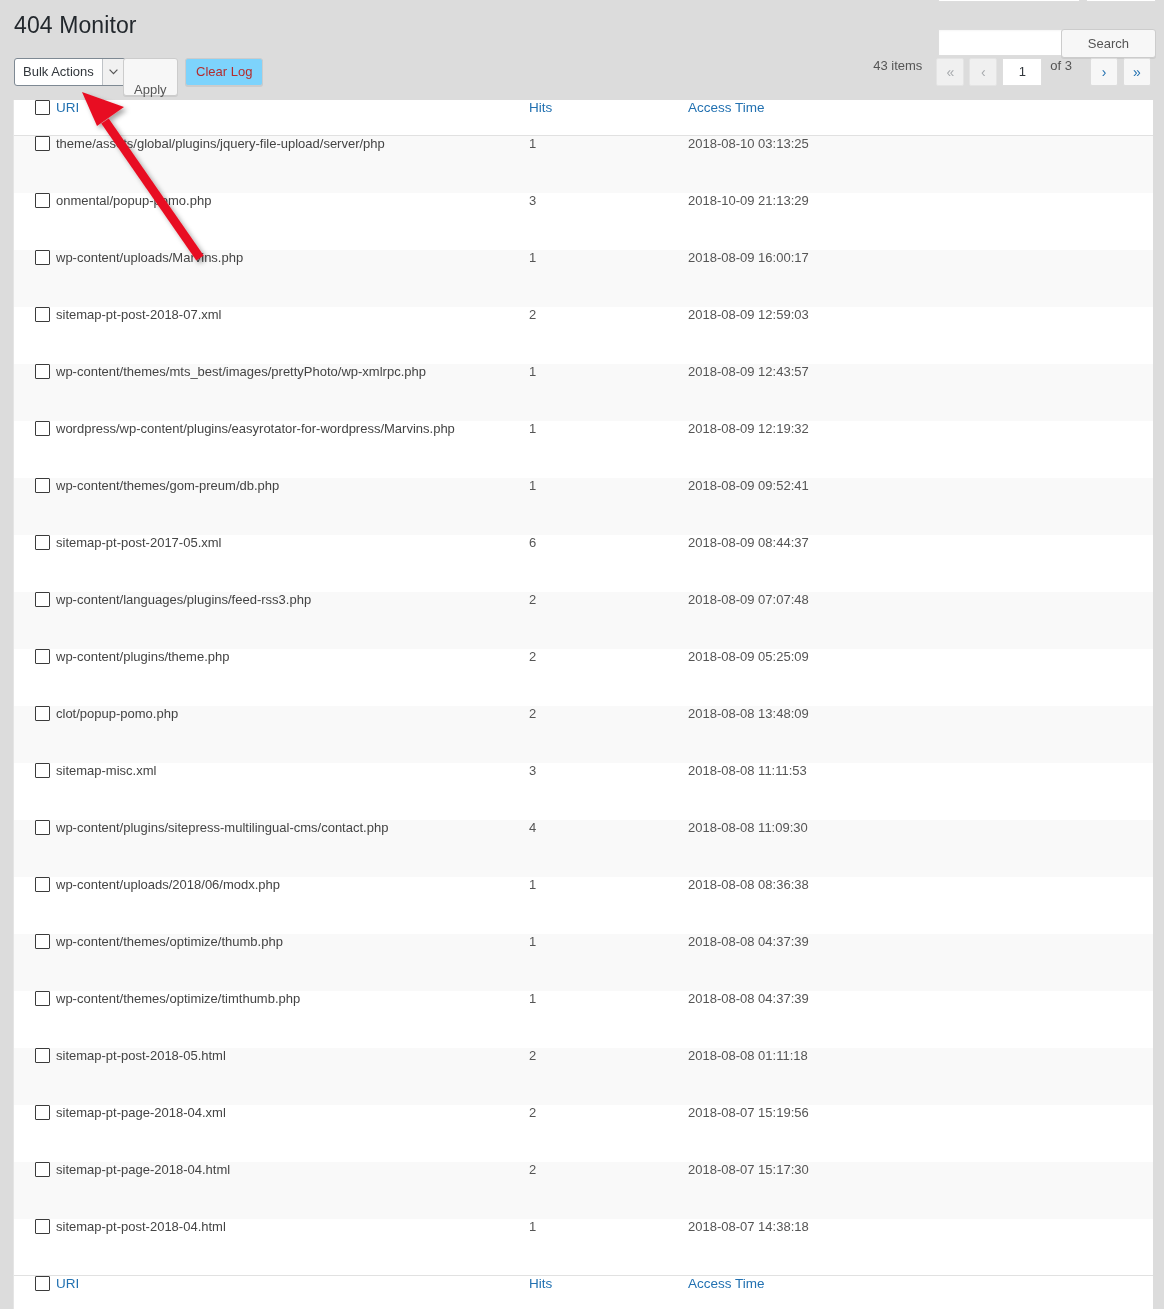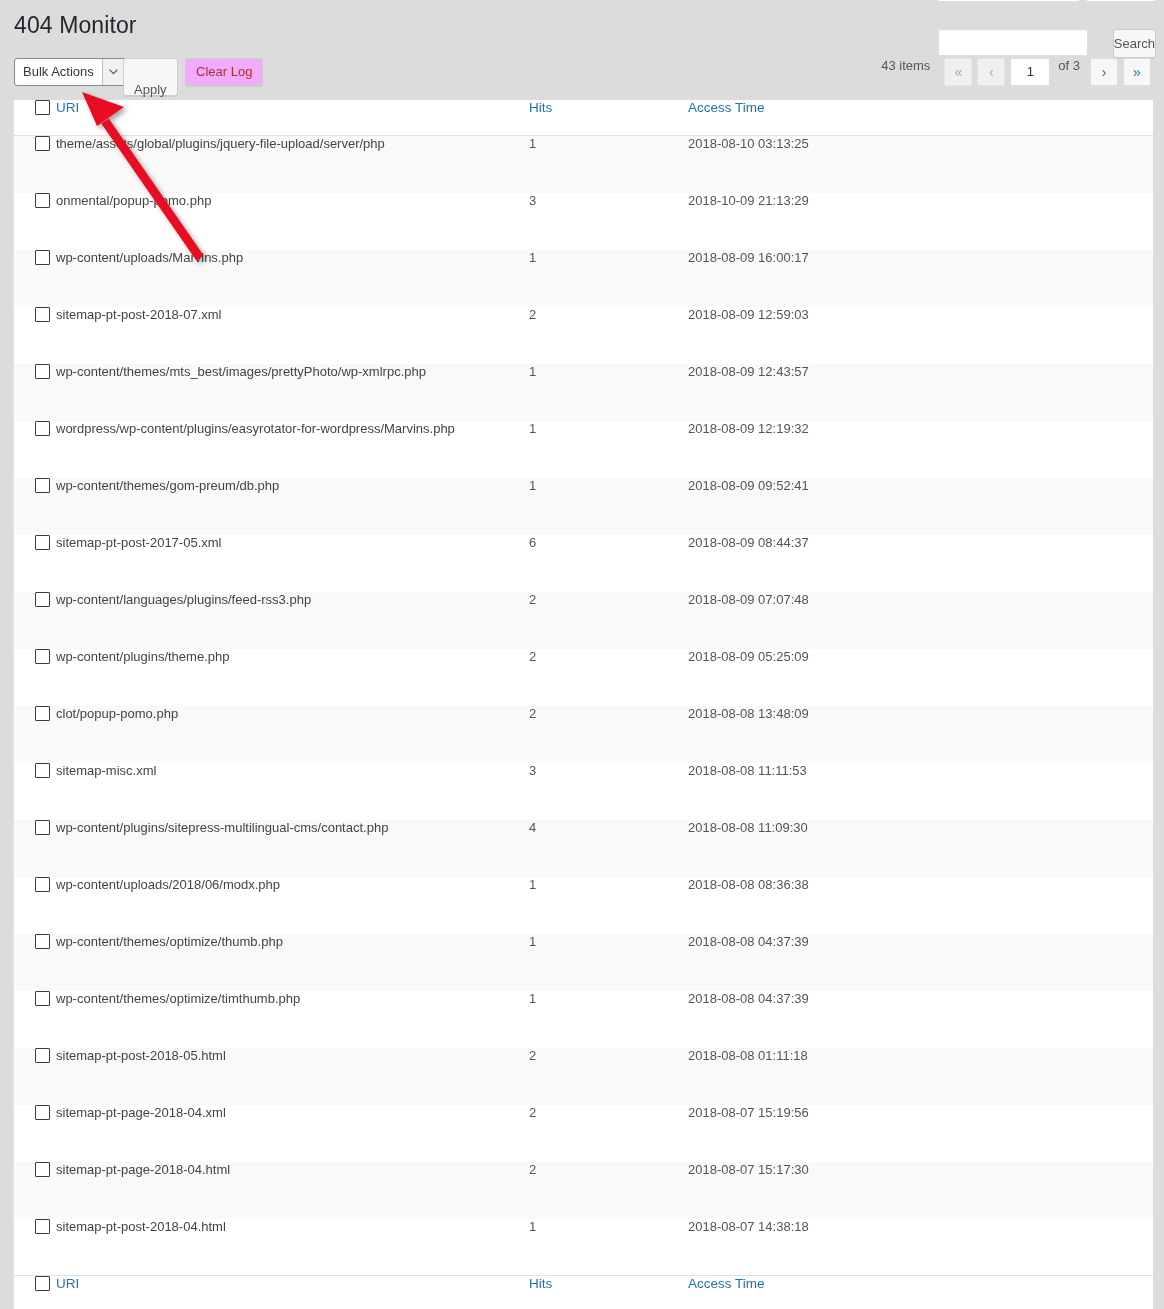--- a/index.html
+++ b/index.html
@@ -71,21 +71,21 @@
     font-size: 13px;
     padding: 0 6px;
     box-sizing: border-box;
     color: #32373c;
   }
   .search-button {
     position: absolute;
     right: 8px;
     top: 29px;
     height: 29px;
-    padding: 0 0;
+    padding: 0 26px;
     background: #f7f7f7;
     border: 1px solid #ccc;
     border-radius: 3px;
     box-shadow: 0 1px 0 #ccc;
     font-family: "Liberation Sans", sans-serif;
     font-size: 13px;
     color: #555;
     cursor: pointer;
     box-sizing: border-box;
     line-height: 27px;
@@ -144,21 +144,21 @@
     cursor: pointer;
     box-sizing: border-box;
     line-height: 26px;
   }
   .btn-clearlog {
     position: absolute;
     left: 185px;
     top: 0;
     height: 28px;
     padding: 0 10px;
-    background: #f0abfc;
+    background: #7dd3fc;
     border: 1px solid #ccc;
     border-radius: 3px;
     box-shadow: 0 1px 0 #ccc;
     font-family: "Liberation Sans", sans-serif;
     font-size: 13px;
     color: #b32d2e;
     cursor: pointer;
     box-sizing: border-box;
     line-height: 26px;
   }
@@ -208,21 +208,21 @@
     border: 1px solid #ddd;
     box-sizing: border-box;
     font-size: 13px;
     color: #32373c;
     margin-right: 8px;
     font-family: "Liberation Sans", sans-serif;
   }
   .pg-total {
     font-size: 13px;
     color: #555;
-    margin-right: 10px;
+    margin-right: 18px;
     white-space: nowrap;
   }
 
   
   .table-wrap {
     position: absolute;
     left: 13px;
     top: 100px;
     width: 1139px;
     background: #fff;

